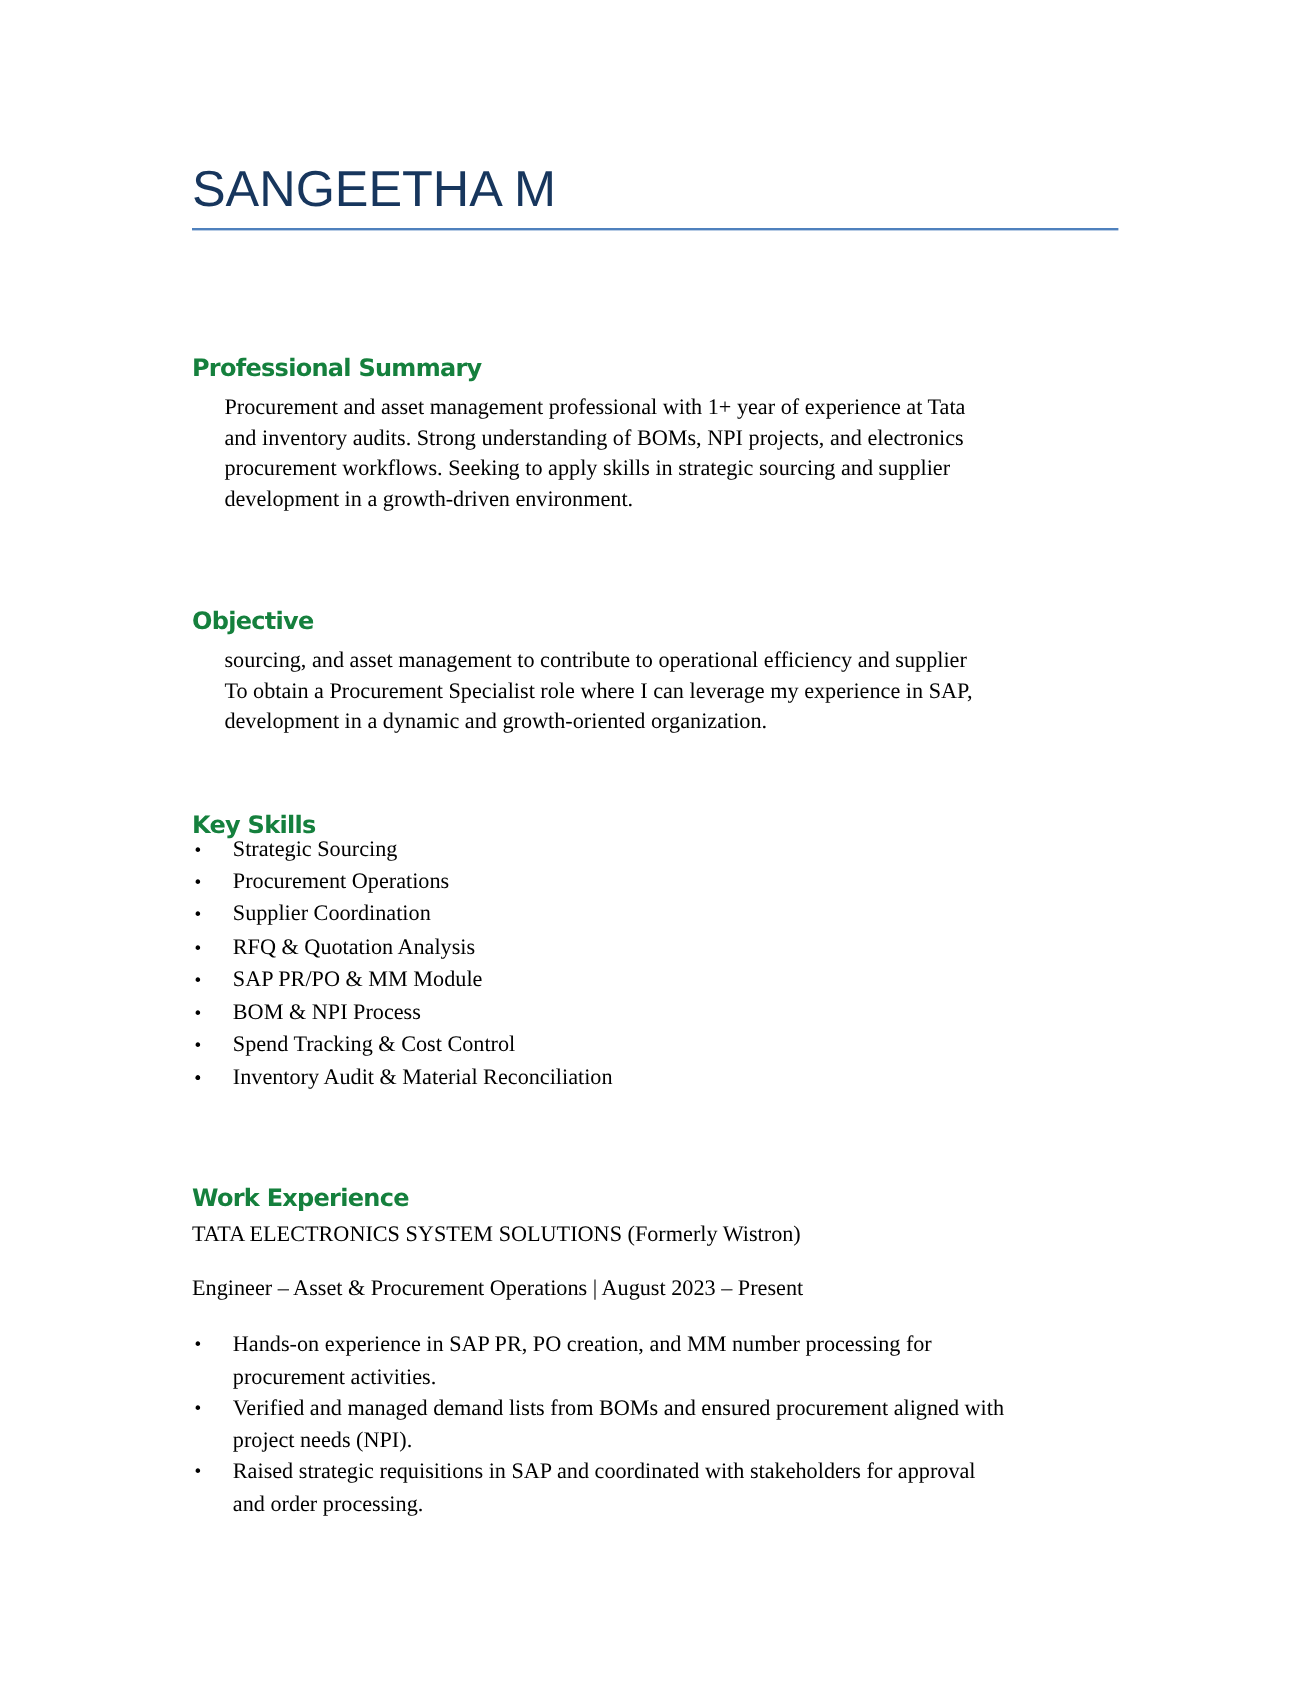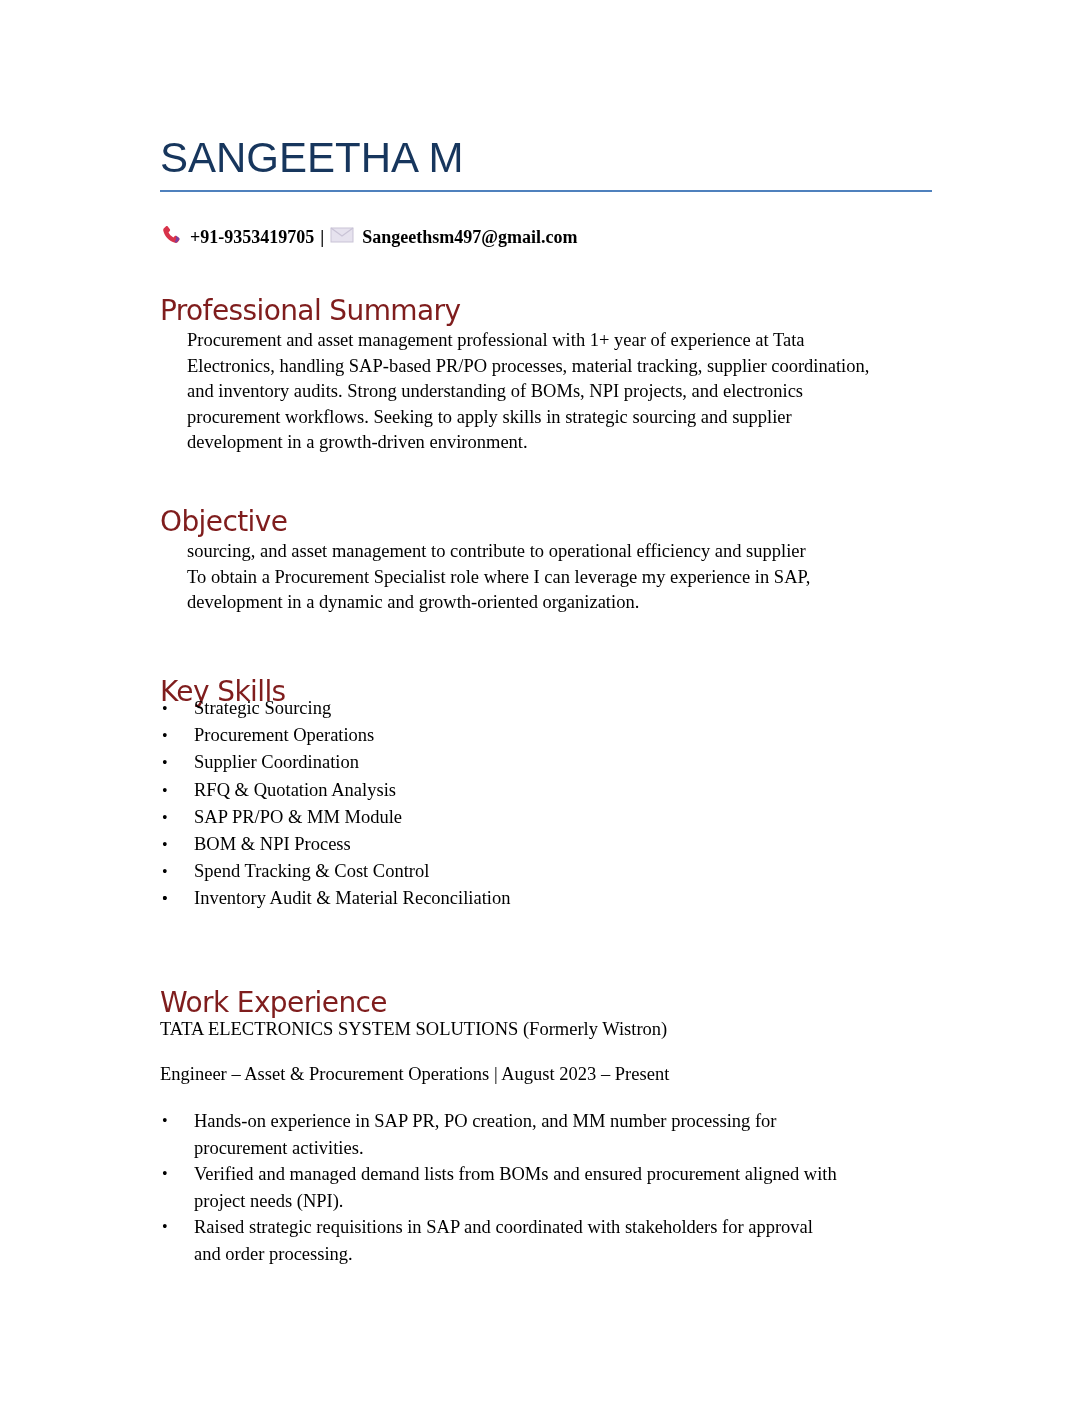--- a/index.html
+++ b/index.html
@@ -13,21 +13,21 @@
     .rule { position: absolute; left: 160px; top: 190px; width: 772px; height: 2px; background: #4f81bd; }
     .contact {
       position: absolute; left: 160px; top: 224px; height: 26px;
       font-family: "Liberation Serif", serif; font-weight: bold; font-size: 18px; color: #000;
       display: flex; align-items: center; white-space: nowrap;
     }
     .contact .ic { display: inline-block; margin-right: 8px; }
     .contact .sep { margin: 0 6px; }
     .h {
       position: absolute; left: 160px;
-      font-family: "DejaVu Sans", sans-serif; font-weight: normal; font-size: 28px; color: #7f1d1d;
+      font-family: "DejaVu Sans", sans-serif; font-weight: bold; font-size: 20px; color: #15803d;
       white-space: nowrap; letter-spacing: -0.6px;
     }
     .para {
       position: absolute; left: 160px; width: 780px;
       font-family: "Liberation Serif", serif; font-size: 18.5px; line-height: 25.6px; color: #000;
     }
     .para .line { display: block; white-space: nowrap; margin-left: 27px; }
     ul.list { position: absolute; left: 160px; margin: 0; padding: 0; list-style: none; width: 790px; }
     ul.list li { position: relative; padding-left: 34px;
       font-family: "Liberation Serif", serif; font-size: 18.5px; line-height: 27.2px; color: #000; }
@@ -40,42 +40,24 @@
     }
   </style>
 </head>
 <body>
 
 <div class="page">
 
   <div class="name">SANGEETHA M</div>
   <div class="rule"></div>
 
-  <div class="contact">
-    <span class="ic">
-      <svg width="22" height="22" viewBox="0 0 24 24">
-        <path d="M6.6 2.5c.6-.4 1.4-.3 1.9.3l2.3 3c.4.6.4 1.3-.1 1.8L9.3 9c.9 2.2 2.8 4.3 5.3 5.6l1.5-1.4c.5-.5 1.3-.5 1.8-.1l3 2.4c.6.5.7 1.3.2 1.9l-1.6 2.2c-.7.9-2 1.3-3.1.9C9.6 18.3 5.4 13.9 3.6 7.3c-.3-1.1.1-2.3 1-3z" fill="#d8334a"></path>
-        <path d="M17.6 12.7l3 2.4c.6.5.7 1.3.2 1.9l-1.6 2.2c-.7.9-2 1.3-3.1.9l1.5-4.3z" fill="#7a3fa0"></path>
-      </svg>
-    </span>
-    <span>+91-9353419705</span>
-    <span class="sep">|</span>
-    <span class="ic">
-      <svg width="24" height="18" viewBox="0 0 24 18">
-        <rect x="1" y="2" width="22" height="14" fill="#e6e2ee" stroke="#c9c3d6" stroke-width="1"></rect>
-        <path d="M1 2 L12 10 L23 2" fill="none" stroke="#c9c3d6" stroke-width="1.2"></path>
-      </svg>
-    </span>
-    <span>Sangeethsm497@gmail.com</span>
-  </div>
 
   <div class="h" style="top:294px;">Professional Summary</div>
   <div class="para" style="top:328px;">
     <span class="line">Procurement and asset management professional with 1+ year of experience at Tata</span>
-    <span class="line">Electronics, handling SAP-based PR/PO processes, material tracking, supplier coordination,</span>
     <span class="line">and inventory audits. Strong understanding of BOMs, NPI projects, and electronics</span>
     <span class="line">procurement workflows. Seeking to apply skills in strategic sourcing and supplier</span>
     <span class="line">development in a growth-driven environment.</span>
   </div>
 
   <div class="h" style="top:505px;">Objective</div>
   <div class="para" style="top:539px;">
     <span class="line">sourcing, and asset management to contribute to operational efficiency and supplier</span>
     <span class="line">To obtain a Procurement Specialist role where I can leverage my experience in SAP,</span>
     <span class="line">development in a dynamic and growth-oriented organization.</span>

